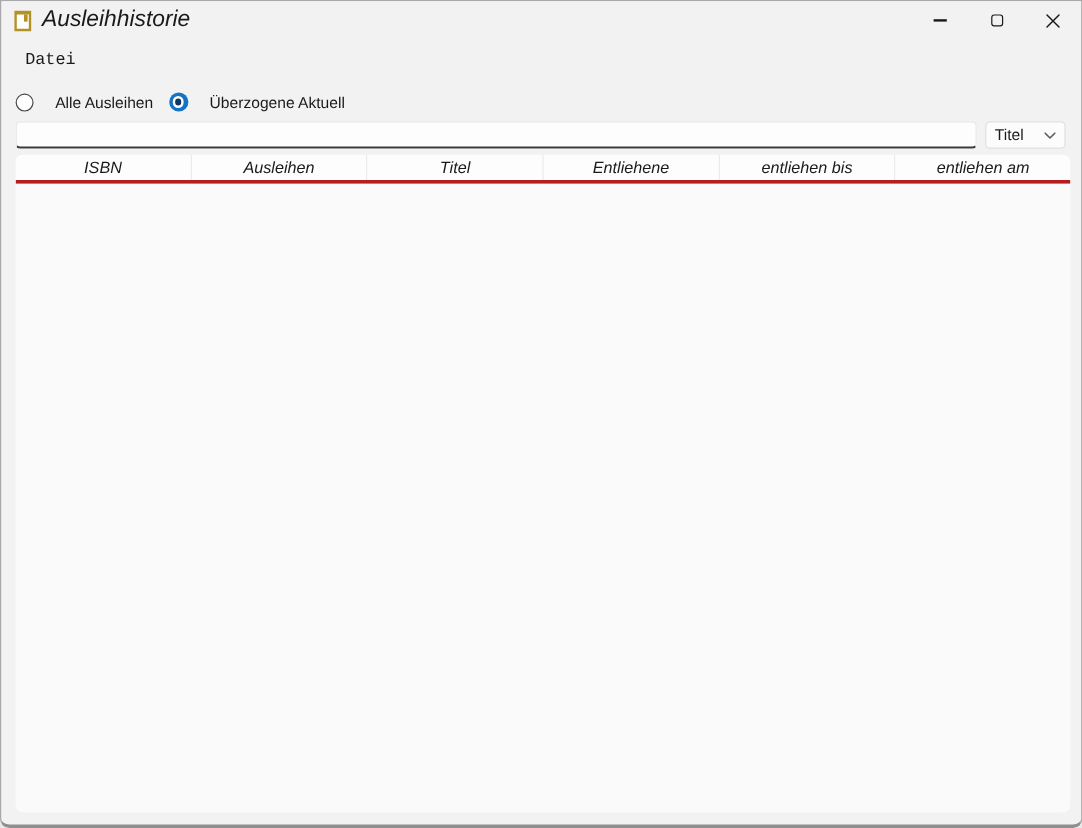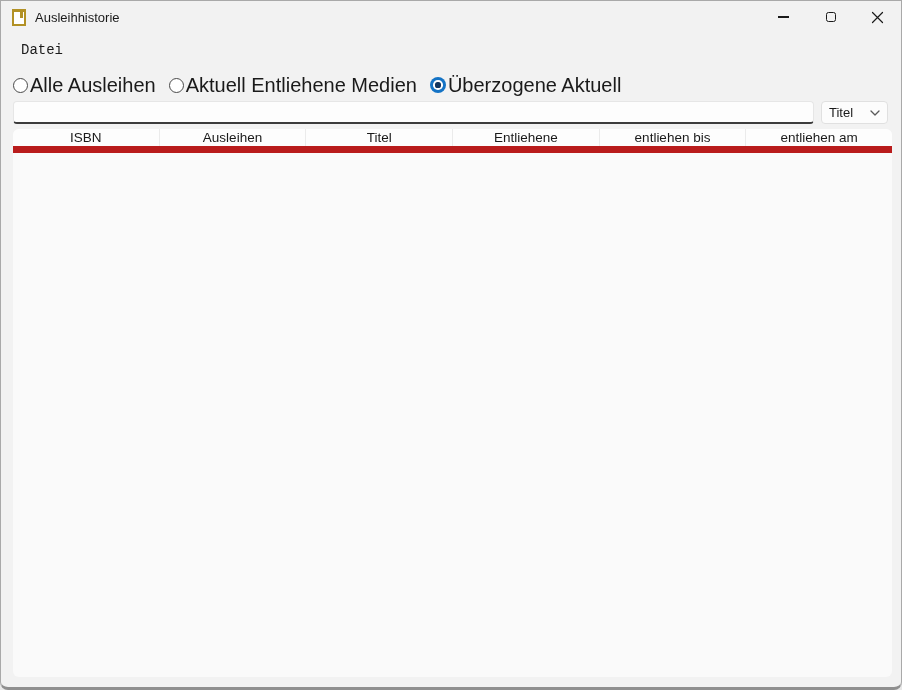--- a/index.html
+++ b/index.html
@@ -24,39 +24,39 @@
   }
   .app-icon {
     width: 14px; height: 17px;
     border: 2px solid #b29125; border-top-width: 3px;
     background: #fff; position: relative; margin-right: 9px; flex: 0 0 auto;
   }
   .app-icon::after {
     content: ""; position: absolute; top: 0; right: 1px;
     width: 3px; height: 6px; background: #b29125;
   }
-  .win-title { font-size: 13px; }
+  .win-title { font-size: 19px; font-style: italic; }
   .win-controls { position: absolute; right: 0; top: 0; height: 32px; display: flex; }
   .win-btn { width: 47px; height: 32px; display: flex; align-items: center; justify-content: center; cursor: default; }
   .icon-min { width: 11px; height: 1.4px; background: #1a1a1a; }
   .icon-max { width: 10px; height: 10px; border: 1.4px solid #1a1a1a; border-radius: 2.5px; }
 
   
   .menubar { position: absolute; top: 33px; left: 0; right: 0; height: 28px; }
   .menu-item {
     display: inline-block; margin-left: 18px; margin-top: 6px;
     font-size: 14px; padding: 2px 2px; font-family: Liberation Mono, monospace;
   }
 
   
   .filter-row {
     position: absolute; top: 71px; left: 12px; height: 26px;
     display: flex; align-items: center; gap: 13px;
   }
-  .radio-opt { display: flex; align-items: center; gap: 2px; font-size: 20px; }
+  .radio-opt { display: flex; align-items: center; gap: 18px; font-size: 13px; }
   .radio {
     width: 15px; height: 15px; border-radius: 50%;
     border: 1.6px solid #4a4a4a; background: #fff; position: relative; flex: 0 0 auto;
   }
   .radio.checked { width: 16px; height: 16px; border: none; background: #1473c5; }
   .radio.checked::before {
     content: ""; position: absolute; left: 3.2px; right: 3.2px; top: 3.2px; bottom: 3.2px;
     border-radius: 50%; background: #fff;
   }
   .radio.checked::after {
@@ -86,21 +86,21 @@
   .combo svg { flex: 0 0 auto; }
 
   
   .table {
     position: absolute; top: 128px; left: 12px; width: 879px; height: 548px;
     background: #fafafa; border-radius: 6px; overflow: hidden;
     display: flex; flex-direction: column;
   }
   .thead {
     display: flex; height: 24px; flex: 0 0 auto;
-    background: #fdfdfd; border-bottom: 7px solid #b91c1c;
+    background: #fdfdfd; border-bottom: 3px solid #b91c1c; font-style: italic;
   }
   .th {
     flex: 1; display: flex; align-items: center; justify-content: center;
     font-size: 13.5px; border-right: 1px solid #ebebeb; white-space: nowrap; overflow: hidden;
   }
   .th:last-child { border-right: none; }
   .tbody { flex: 1; }
 </style>
 </head>
 <body>
@@ -128,24 +128,20 @@
   <div class="menubar">
     <span class="menu-item">Datei</span>
   </div>
 
   <div class="filter-row">
     <label class="radio-opt">
       <span class="radio"></span>
       <span>Alle Ausleihen</span>
     </label>
     <label class="radio-opt">
-      <span class="radio"></span>
-      <span>Aktuell Entliehene Medien</span>
-    </label>
-    <label class="radio-opt">
       <span class="radio checked"></span>
       <span>Überzogene Aktuell</span>
     </label>
   </div>
 
   <div class="search-row">
     <input class="search-input" type="text" value="" style="">
     <div class="combo">
       <span>Titel</span>
       <svg width="10" height="6" viewBox="0 0 10 6">

